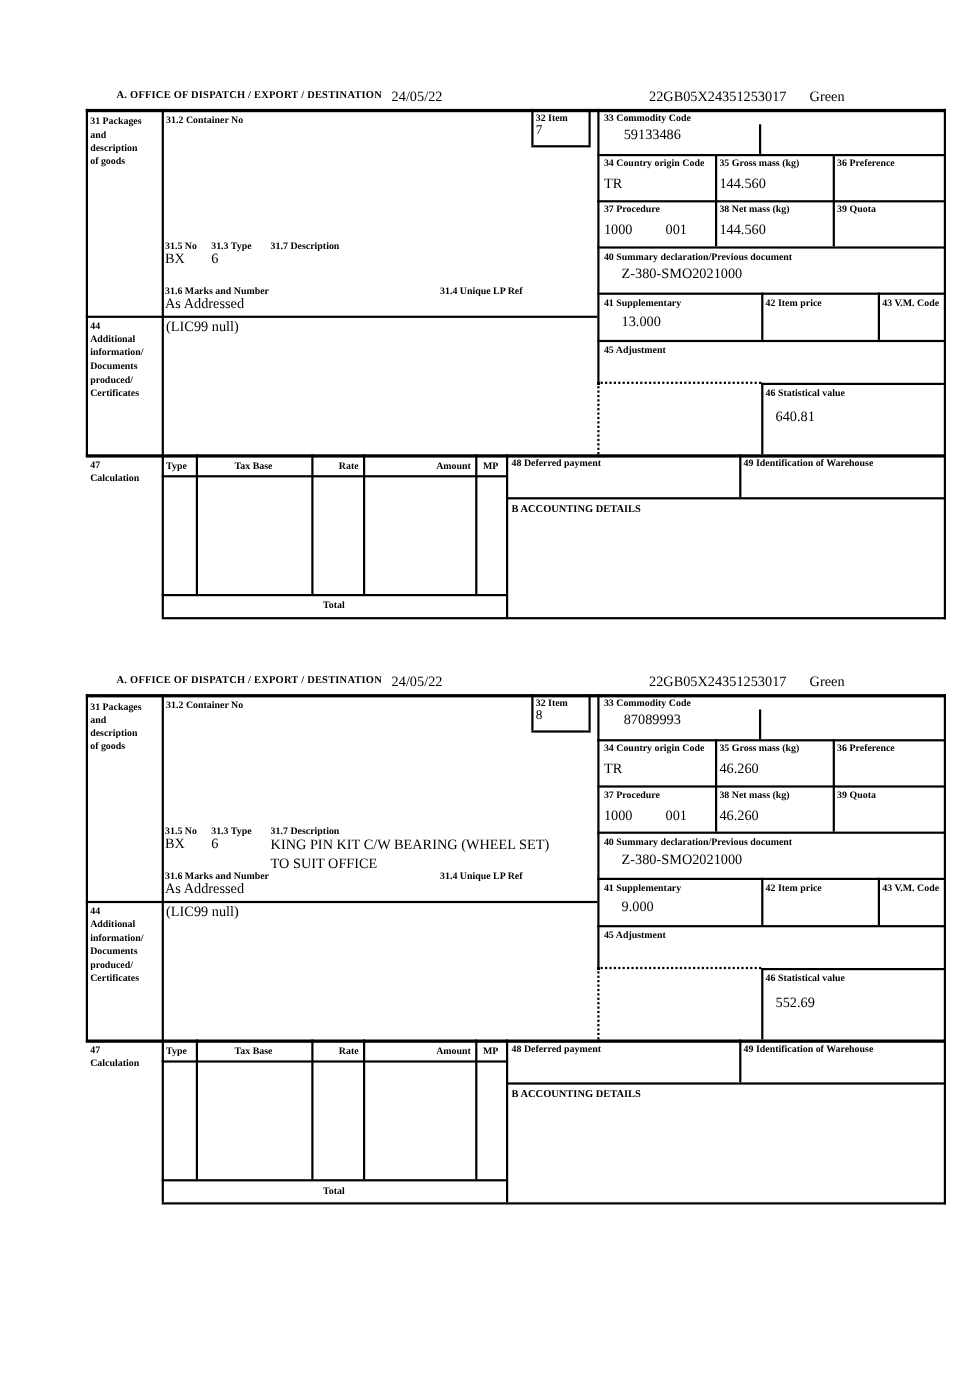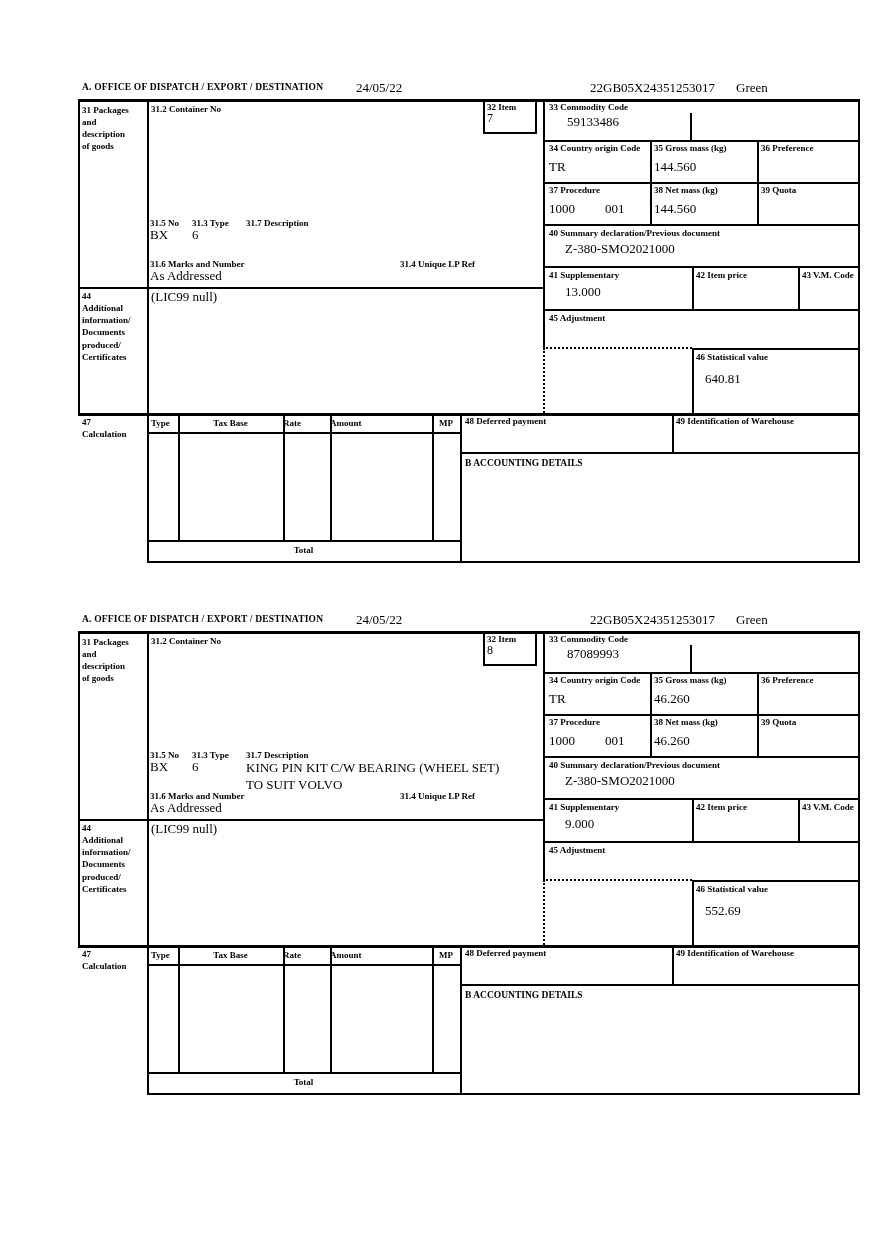--- a/index.html
+++ b/index.html
@@ -9,24 +9,24 @@
   .ln{position:absolute;background:#000;}
   .lnh{height:2px;}
   .lnh3{height:3px;}
   .lnv{width:2px;}
   .dth{position:absolute;height:0;border-top:2px dotted #000;background:none;}
   .dtv{position:absolute;width:0;border-left:2px dotted #000;background:none;}
   .lbl{position:absolute;font-weight:bold;font-size:9px;line-height:1.2;white-space:nowrap;}
   .lblw{position:absolute;font-weight:bold;font-size:9px;line-height:1.35;white-space:pre-line;}
   .val{position:absolute;font-size:13px;line-height:1.15;white-space:nowrap;}
   .valw{position:absolute;font-size:13px;line-height:1.3;white-space:normal;}
-  .hdrA{position:absolute;font-weight:bold;font-size:9.5px;letter-spacing:.2px;white-space:nowrap;}
+  .hdrA{position:absolute;font-weight:bold;font-size:9.5px;letter-spacing:.2px;white-space:nowrap;margin-left:24px;}
   .hdrV{position:absolute;font-size:13px;white-space:nowrap;}
   .cth{position:absolute;font-weight:bold;font-size:9px;top:336px;}
-  .tac{text-align:center;}.tar{}
+  .tac{text-align:center;}.tar{text-align:right;}
 </style>
 </head>
 <body>
 
 <div id="page">
   <div id="forms-root">
   <div class="sad-form" style="top: 82px;">
 
     <div class="hdrA" style="left:4px;top:0px;">A.  OFFICE OF DISPATCH / EXPORT / DESTINATION</div>
     <div class="hdrV" style="left:278px;top:-2px;">24/05/22</div>
@@ -195,21 +195,21 @@
     <div class="val" style="left:487px;top:160px;">Z-380-SMO2021000</div>
     <div class="lbl" style="left:471px;top:188px;">41 Supplementary</div>
     <div class="val" style="left:487px;top:203px;">9.000</div>
     <div class="lbl" style="left:618px;top:188px;">42 Item price</div>
     <div class="lbl" style="left:724px;top:188px;">43 V.M. Code</div>
     <div class="lbl" style="left:72px;top:136px;">31.5 No</div>
     <div class="lbl" style="left:114px;top:136px;">31.3 Type</div>
     <div class="lbl" style="left:168px;top:136px;">31.7 Description</div>
     <div class="val" style="left:72px;top:146px;">BX</div>
     <div class="val" style="left:114px;top:146px;">6</div>
-    <div class="valw" style="left:168px;top:146px;width:270px;">KING PIN KIT C/W BEARING (WHEEL SET) TO SUIT VOLVO</div>
+    <div class="valw" style="left:168px;top:146px;width:270px;">KING PIN KIT C/W BEARING (WHEEL SET) TO SUIT OFFICE</div>
     <div class="lbl" style="left:72px;top:177px;">31.6 Marks and Number</div>
     <div class="lbl" style="left:322px;top:177px;">31.4 Unique LP Ref</div>
     <div class="val" style="left:72px;top:187px;">As Addressed</div>
     <div class="lblw" style="left:4px;top:208px;">44
 Additional
 information/
 Documents
 produced/
 Certificates</div>
     <div class="val" style="left:73px;top:208px;">(LIC99 null)</div>

